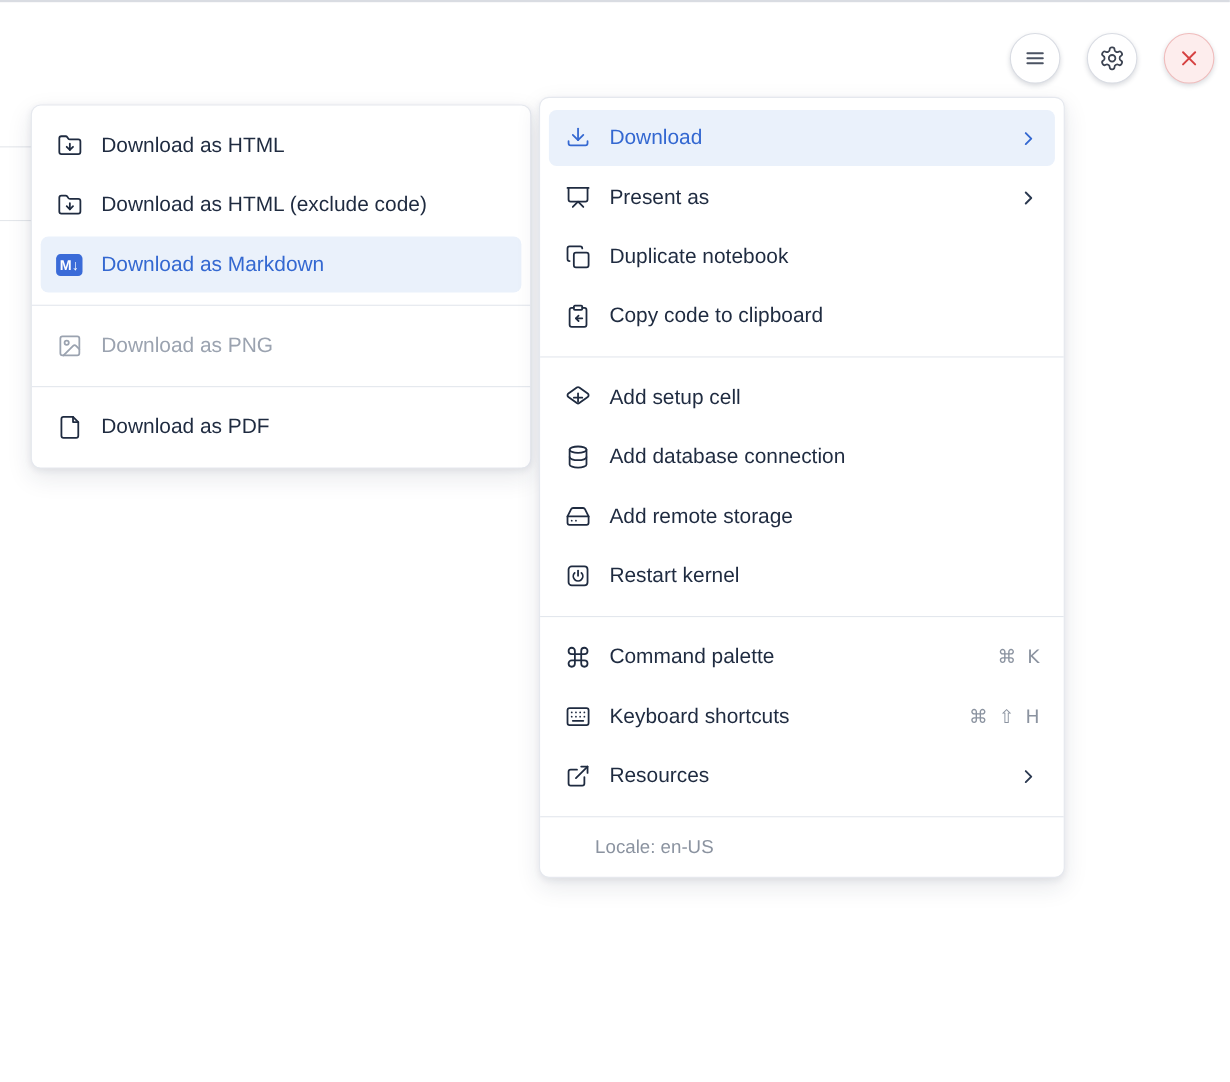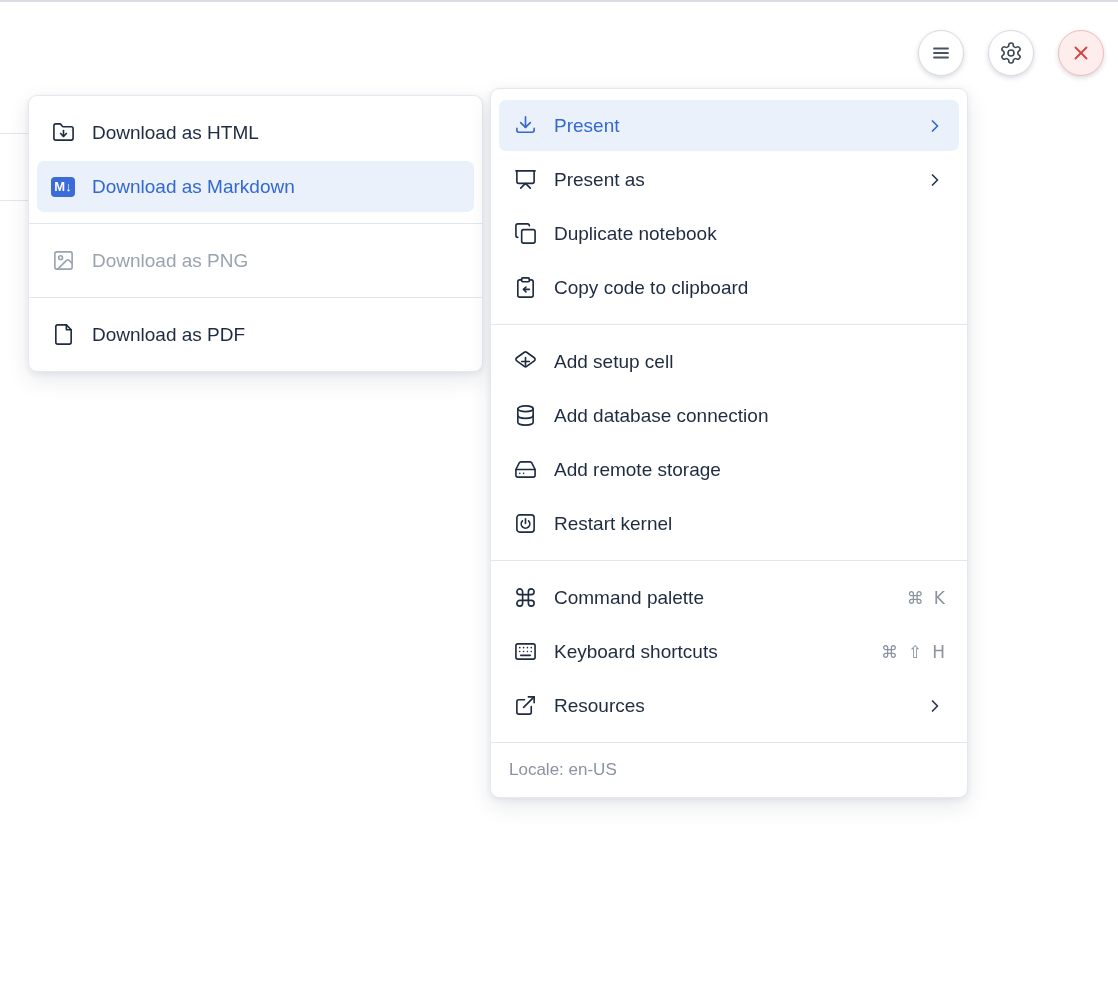--- a/index.html
+++ b/index.html
@@ -52,21 +52,21 @@
   .trail{margin-left:auto;display:flex;align-items:center;}
   .keys{gap:10px;color:#8b93a0;font-size:17px;font-family:"DejaVu Sans", sans-serif;}
 
   .md-badge{
     width:27px;height:20px;border-radius:4px;background:#3a6bd8;
     color:#ffffff;font-weight:bold;font-size:13px;line-height:20px;
     text-align:center;letter-spacing:0;
   }
 
   .menu-footer{padding:12px 18px;font-size:17px;color:#8b93a0;}
-  .menu-footer div{line-height:30px;}
+  .menu-footer div{line-height:30px;margin-left:32px;}
 </style>
 </head>
 <body>
 
 <div class="top-border"></div>
 <div class="bg-line l1"></div>
 <div class="bg-line l2"></div>
 
 <div class="toolbar">
   <div class="circle-btn" title="">
@@ -101,20 +101,30 @@
     <div class="mi">
       <span class="ic">
         <svg width="23" height="23" viewBox="0 0 24 24" fill="none" stroke="#1f2b40" stroke-width="1.7" stroke-linecap="round" stroke-linejoin="round">
           <path d="M20 20a2 2 0 0 0 2-2V8a2 2 0 0 0-2-2h-7.9a2 2 0 0 1-1.69-.9L9.6 3.9A2 2 0 0 0 7.93 3H4a2 2 0 0 0-2 2v13a2 2 0 0 0 2 2Z"></path>
           <path d="M12 10v6"></path>
             <path d="m9 13 3 3 3-3"></path>
         </svg>
       </span>
       <span class="lbl">Download as HTML</span>
     </div>
+    <div class="mi">
+      <span class="ic">
+        <svg width="23" height="23" viewBox="0 0 24 24" fill="none" stroke="#1f2b40" stroke-width="1.7" stroke-linecap="round" stroke-linejoin="round">
+          <path d="M20 20a2 2 0 0 0 2-2V8a2 2 0 0 0-2-2h-7.9a2 2 0 0 1-1.69-.9L9.6 3.9A2 2 0 0 0 7.93 3H4a2 2 0 0 0-2 2v13a2 2 0 0 0 2 2Z"></path>
+          <path d="M12 10v6"></path>
+            <path d="m9 13 3 3 3-3"></path>
+        </svg>
+      </span>
+      <span class="lbl">Download as HTML (exclude code)</span>
+    </div>
     <div class="mi hl">
       <span class="ic">
         <span class="md-badge">M↓</span>
       </span>
       <span class="lbl">Download as Markdown</span>
     </div>
   </div>
   <div class="menu-sep"></div>
   <div class="menu-group">
     <div class="mi dis">
@@ -145,21 +155,21 @@
 <div class="menu-card" id="mainmenu">
   <div class="menu-group">
     <div class="mi hl">
       <span class="ic">
         <svg width="23" height="23" viewBox="0 0 24 24" fill="none" stroke="#3468d1" stroke-width="1.7" stroke-linecap="round" stroke-linejoin="round">
           <path d="M21 15v2a2 2 0 0 1-2 2H5a2 2 0 0 1-2-2v-2"></path>
             <polyline points="7 9 12 14 17 9"></polyline>
             <line x1="12" y1="14" x2="12" y2="3"></line>
         </svg>
       </span>
-      <span class="lbl">Present</span>
+      <span class="lbl">Download</span>
       <span class="trail">
         <svg width="20" height="20" viewBox="0 0 24 24" fill="none" stroke="#3468d1" stroke-width="2.1" stroke-linecap="round" stroke-linejoin="round">
             <polyline points="9 18 15 12 9 6"></polyline>
           </svg>
       </span>
     </div>
     <div class="mi">
       <span class="ic">
         <svg width="23" height="23" viewBox="0 0 24 24" fill="none" stroke="#1f2b40" stroke-width="1.7" stroke-linecap="round" stroke-linejoin="round">
           <path d="M2 3h20"></path>

